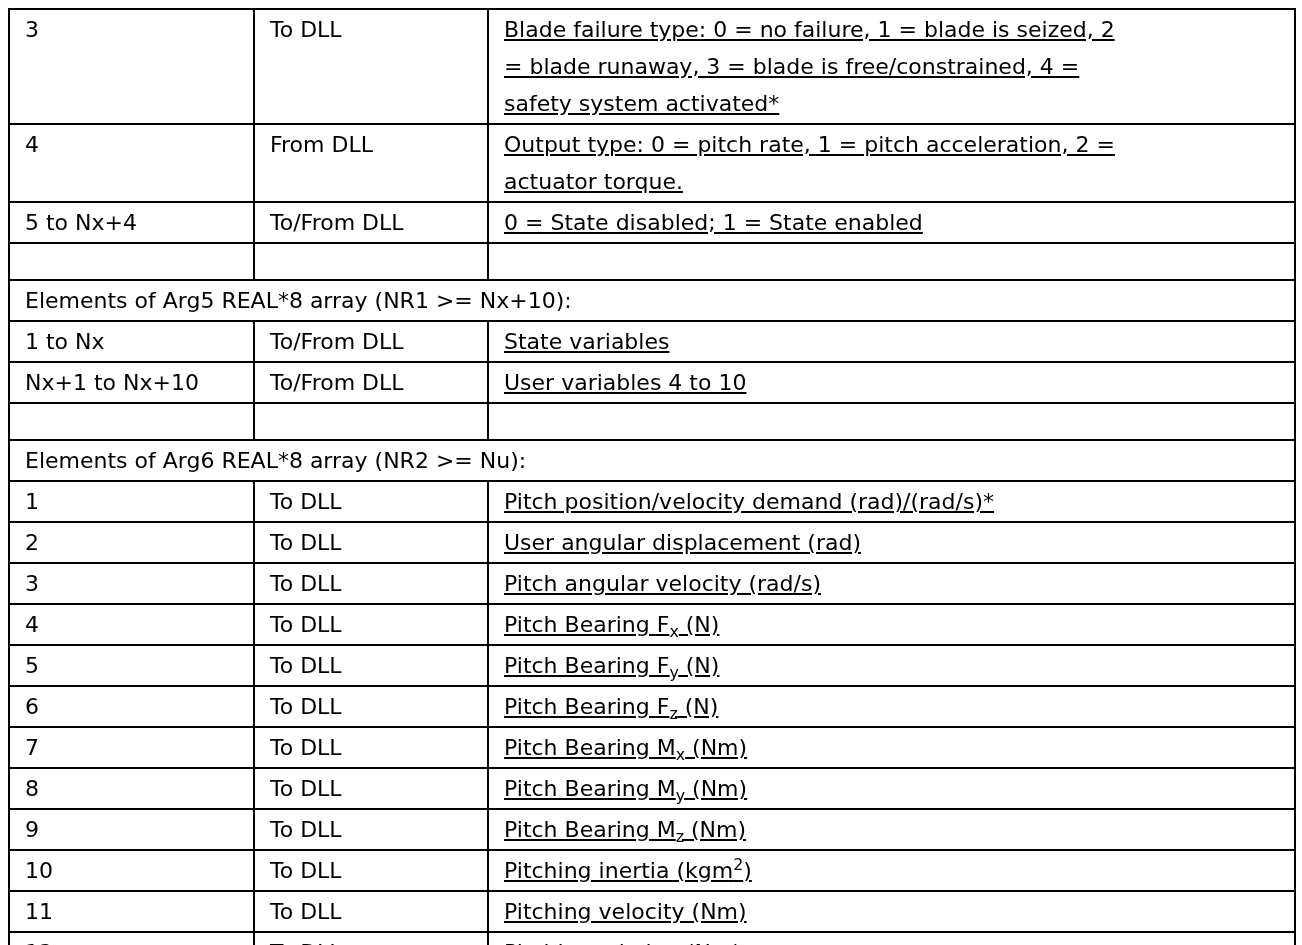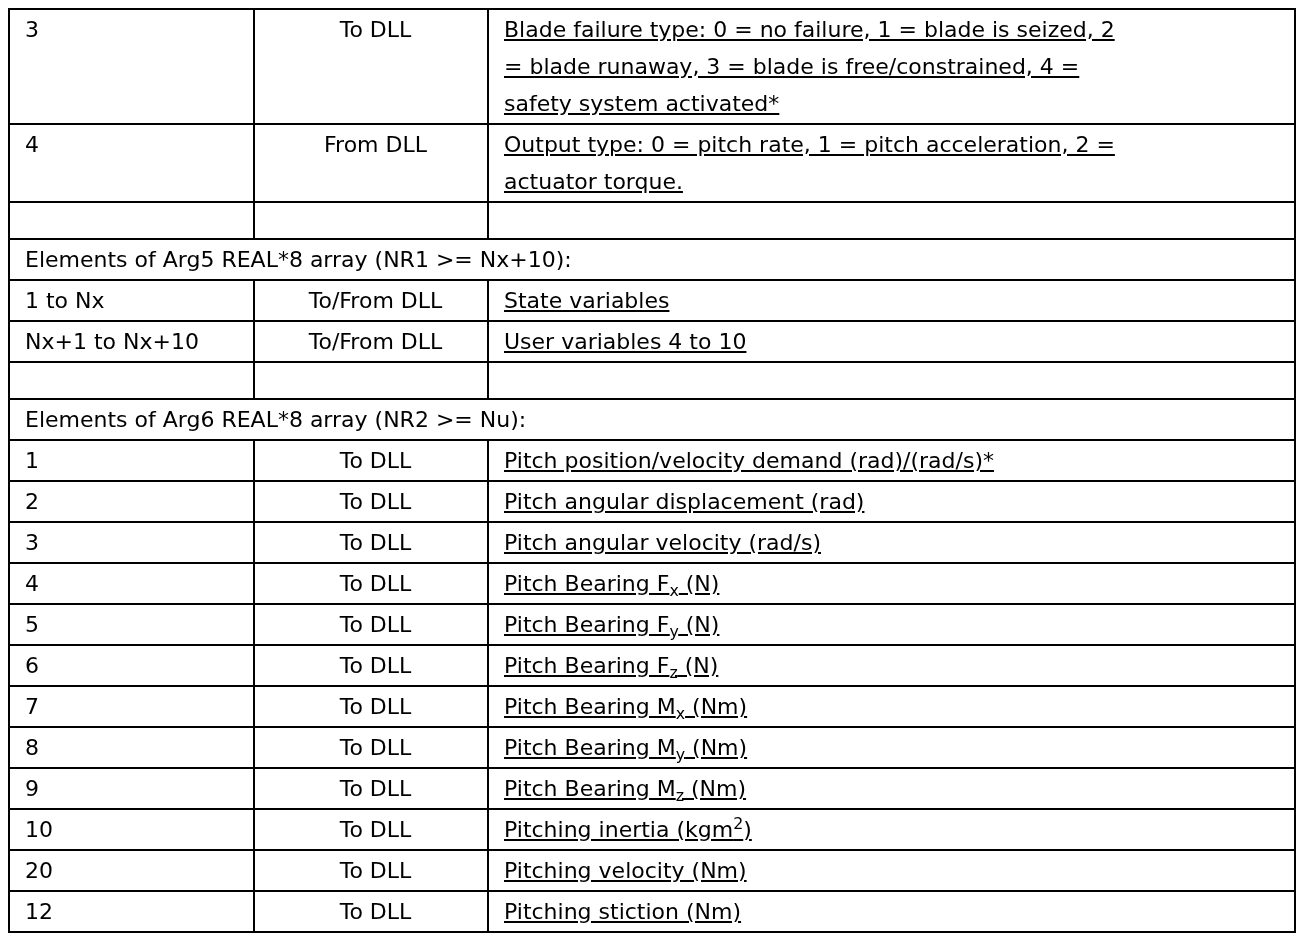--- a/index.html
+++ b/index.html
@@ -28,21 +28,21 @@
   table.doc-table td {
     border: 2px solid #000000;
     vertical-align: top;
     line-height: 37px;
     padding: 1px 6px 1px 15px;
     overflow: hidden;
     white-space: pre-line;
   }
   table.doc-table { border-bottom-width: 3px; }
   td.col-index   { padding-left: 15px; }
-  td.col-dir     { padding-left: 16px; text-align: center; }
+  td.col-dir     { padding-left: 16px; }
   td.col-desc    { padding-left: 7px; text-decoration: underline; }
   td.section-hdr {
     font-weight: normal;
     padding-left: 8px;
   }
   tr.spacer-row td { height: 33px; }
   sub { font-size: 0.72em; line-height: 0; }
   sup { font-size: 0.72em; line-height: 0; }
 </style>
 </head>
@@ -64,20 +64,25 @@
 safety system activated*</td>
   </tr>
 
   <tr>
     <td class="col-index">4</td>
     <td class="col-dir">From DLL</td>
     <td class="col-desc">Output type: 0 = pitch rate, 1 = pitch acceleration, 2 =
 actuator torque.</td>
   </tr>
 
+  <tr>
+    <td class="col-index">5 to Nx+4</td>
+    <td class="col-dir">To/From DLL</td>
+    <td class="col-desc">0 = State disabled; 1 = State enabled</td>
+  </tr>
 
   <tr class="spacer-row">
     <td class="col-index"></td>
     <td class="col-dir"></td>
     <td class="col-desc"></td>
   </tr>
 
   <tr>
     <td class="section-hdr" colspan="3">Elements of Arg5 REAL*8 array (NR1 &gt;= Nx+10):</td>
   </tr>
@@ -106,21 +111,21 @@
 
   <tr>
     <td class="col-index">1</td>
     <td class="col-dir">To DLL</td>
     <td class="col-desc">Pitch position/velocity demand (rad)/(rad/s)*</td>
   </tr>
 
   <tr>
     <td class="col-index">2</td>
     <td class="col-dir">To DLL</td>
-    <td class="col-desc">Pitch angular displacement (rad)</td>
+    <td class="col-desc">User angular displacement (rad)</td>
   </tr>
 
   <tr>
     <td class="col-index">3</td>
     <td class="col-dir">To DLL</td>
     <td class="col-desc">Pitch angular velocity (rad/s)</td>
   </tr>
 
   <tr>
     <td class="col-index">4</td>
@@ -158,21 +163,21 @@
     <td class="col-desc">Pitch Bearing M<sub>z</sub> (Nm)</td>
   </tr>
 
   <tr>
     <td class="col-index">10</td>
     <td class="col-dir">To DLL</td>
     <td class="col-desc">Pitching inertia (kgm<sup>2</sup>)</td>
   </tr>
 
   <tr>
-    <td class="col-index">20</td>
+    <td class="col-index">11</td>
     <td class="col-dir">To DLL</td>
     <td class="col-desc">Pitching velocity (Nm)</td>
   </tr>
 
   <tr>
     <td class="col-index">12</td>
     <td class="col-dir">To DLL</td>
     <td class="col-desc">Pitching stiction (Nm)</td>
   </tr>
 </tbody>

